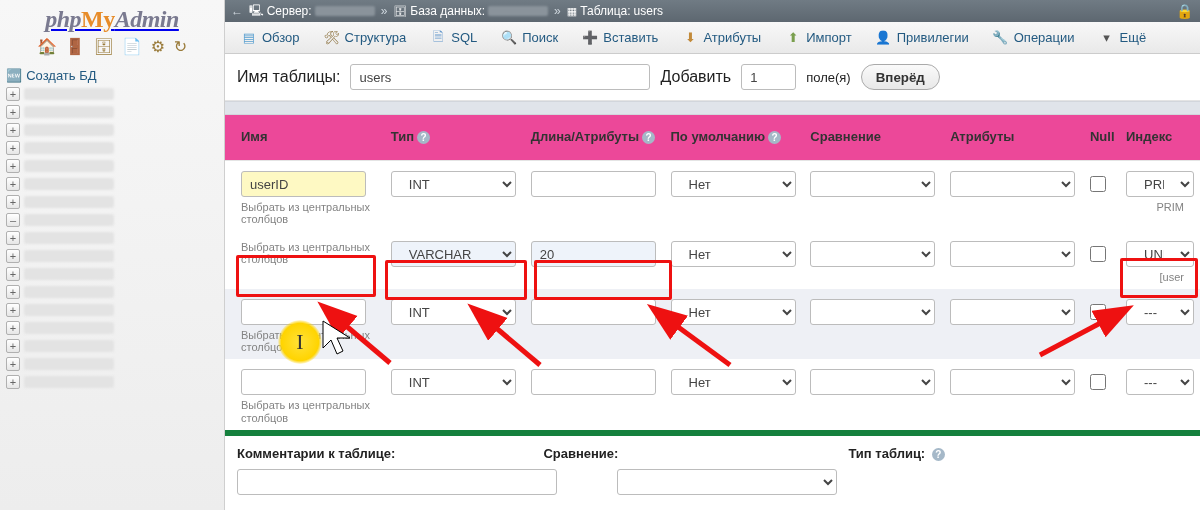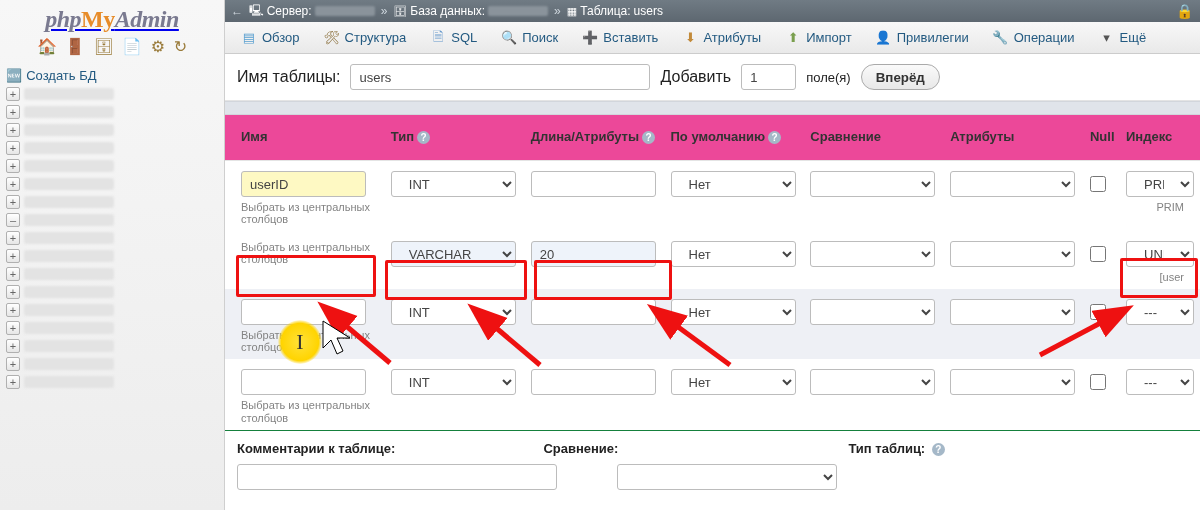--- a/index.html
+++ b/index.html
@@ -237,21 +237,21 @@
     pointer-events:none;
   }
 
   
   .bottom-row {
     display:flex;
     align-items:center;
     gap:30px;
     padding: 10px 12px 4px 12px;
     font-weight:bold;
-    border-top:1px solid #15803d;
+    border-top:6px solid #15803d;
   }
   .bottom-row2 {
     display:flex;
     align-items:center;
     gap:30px;
     padding: 4px 12px 12px 12px;
   }
 </style>
 </head>
 <body>

